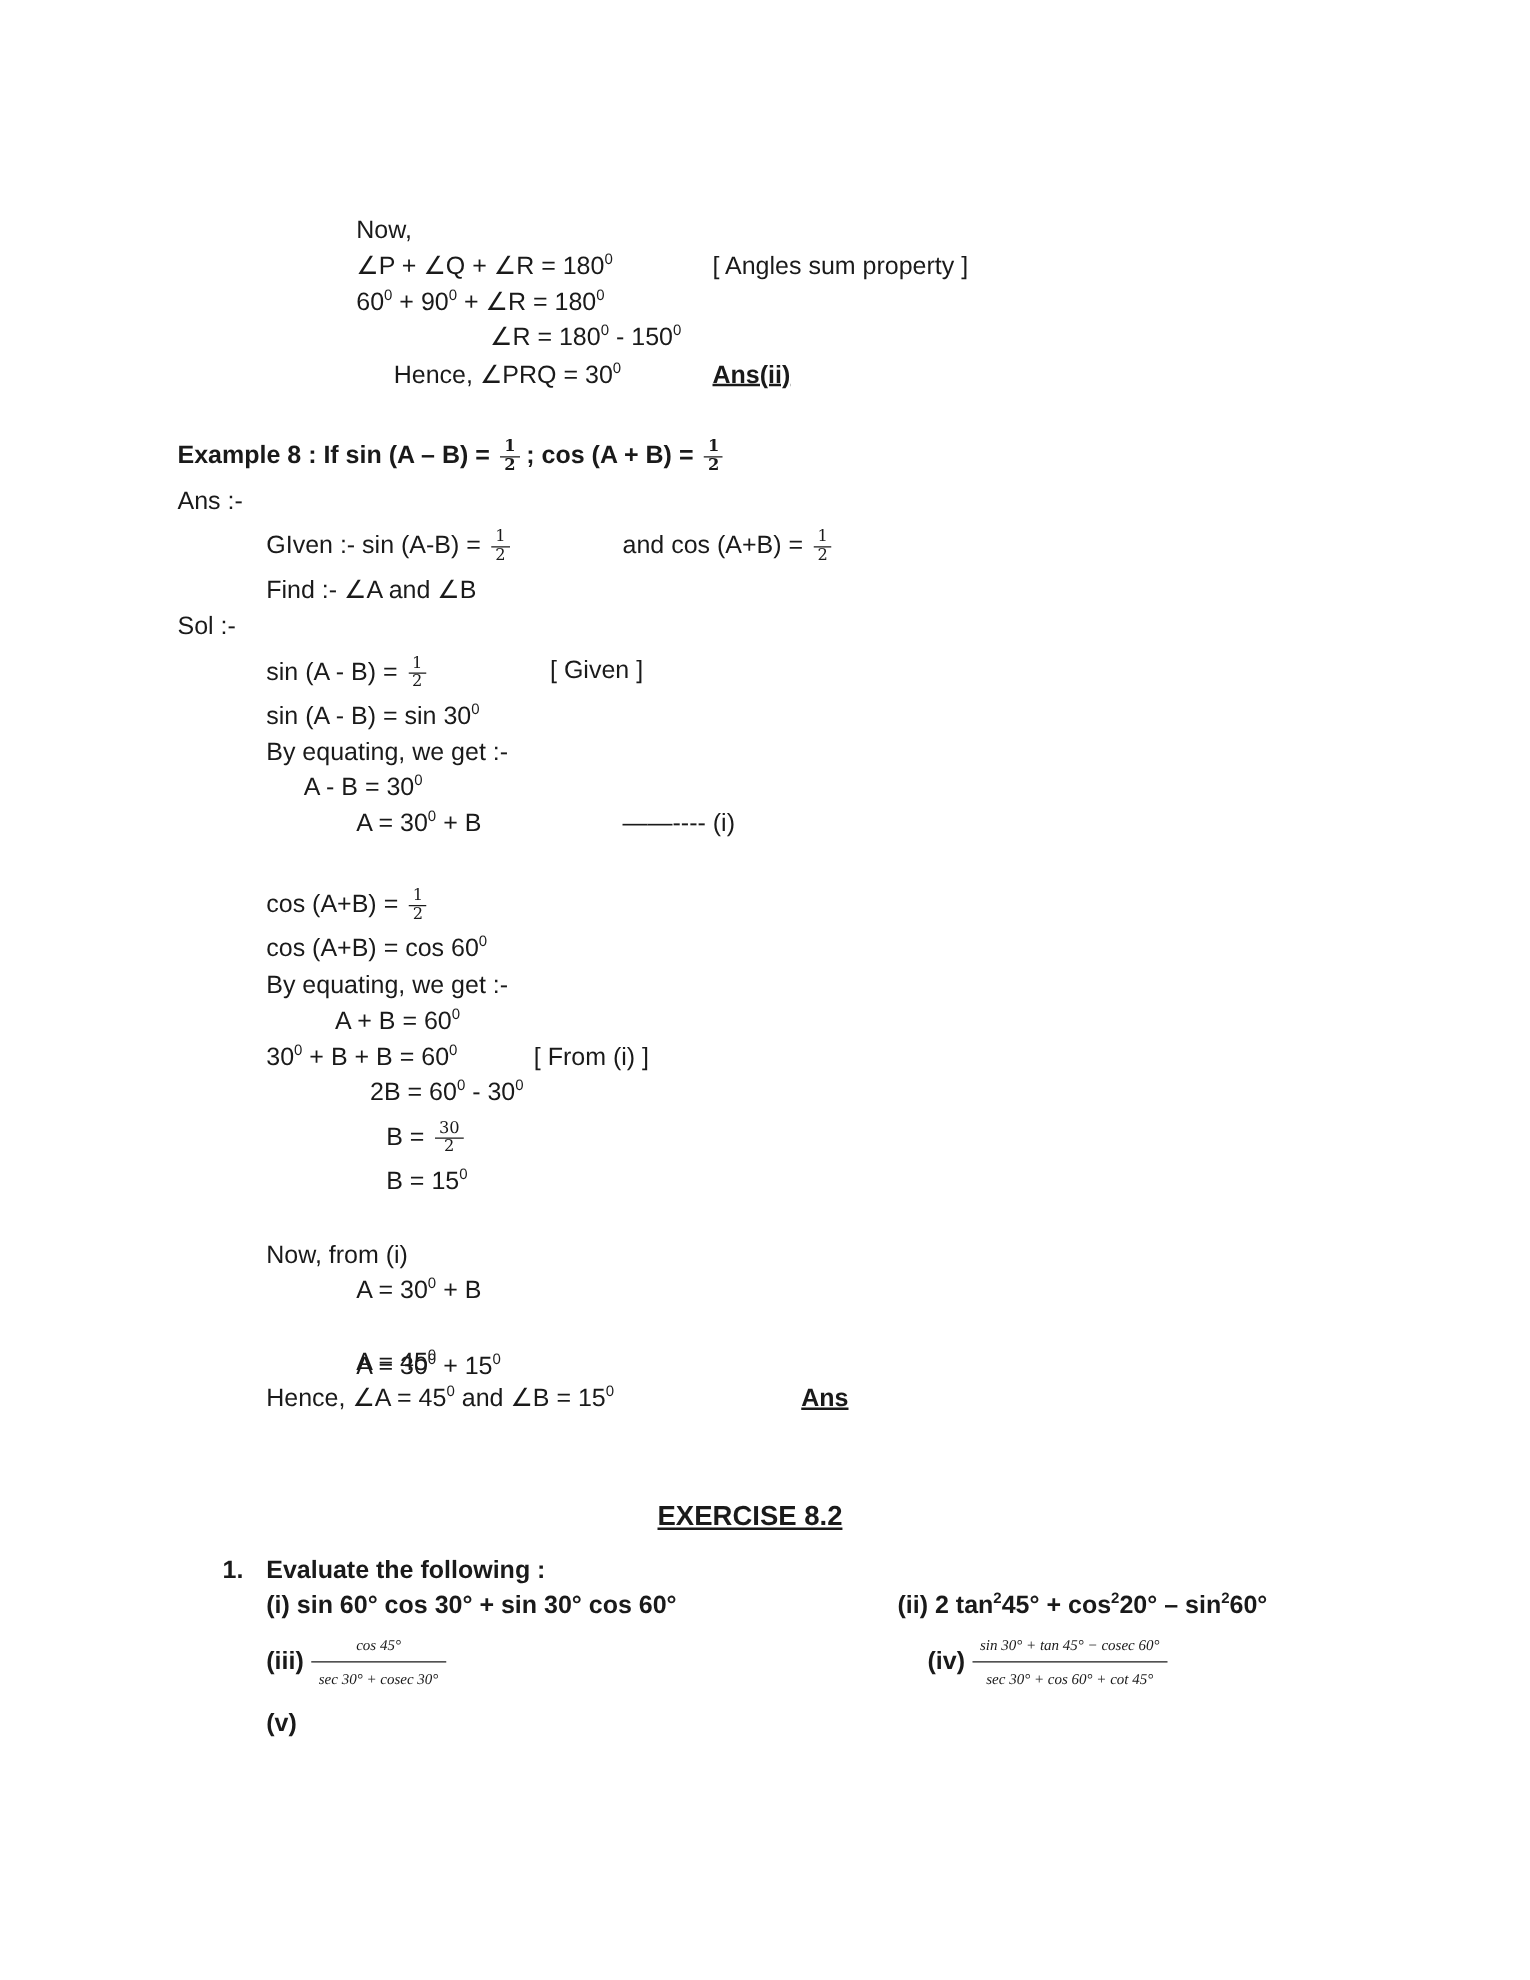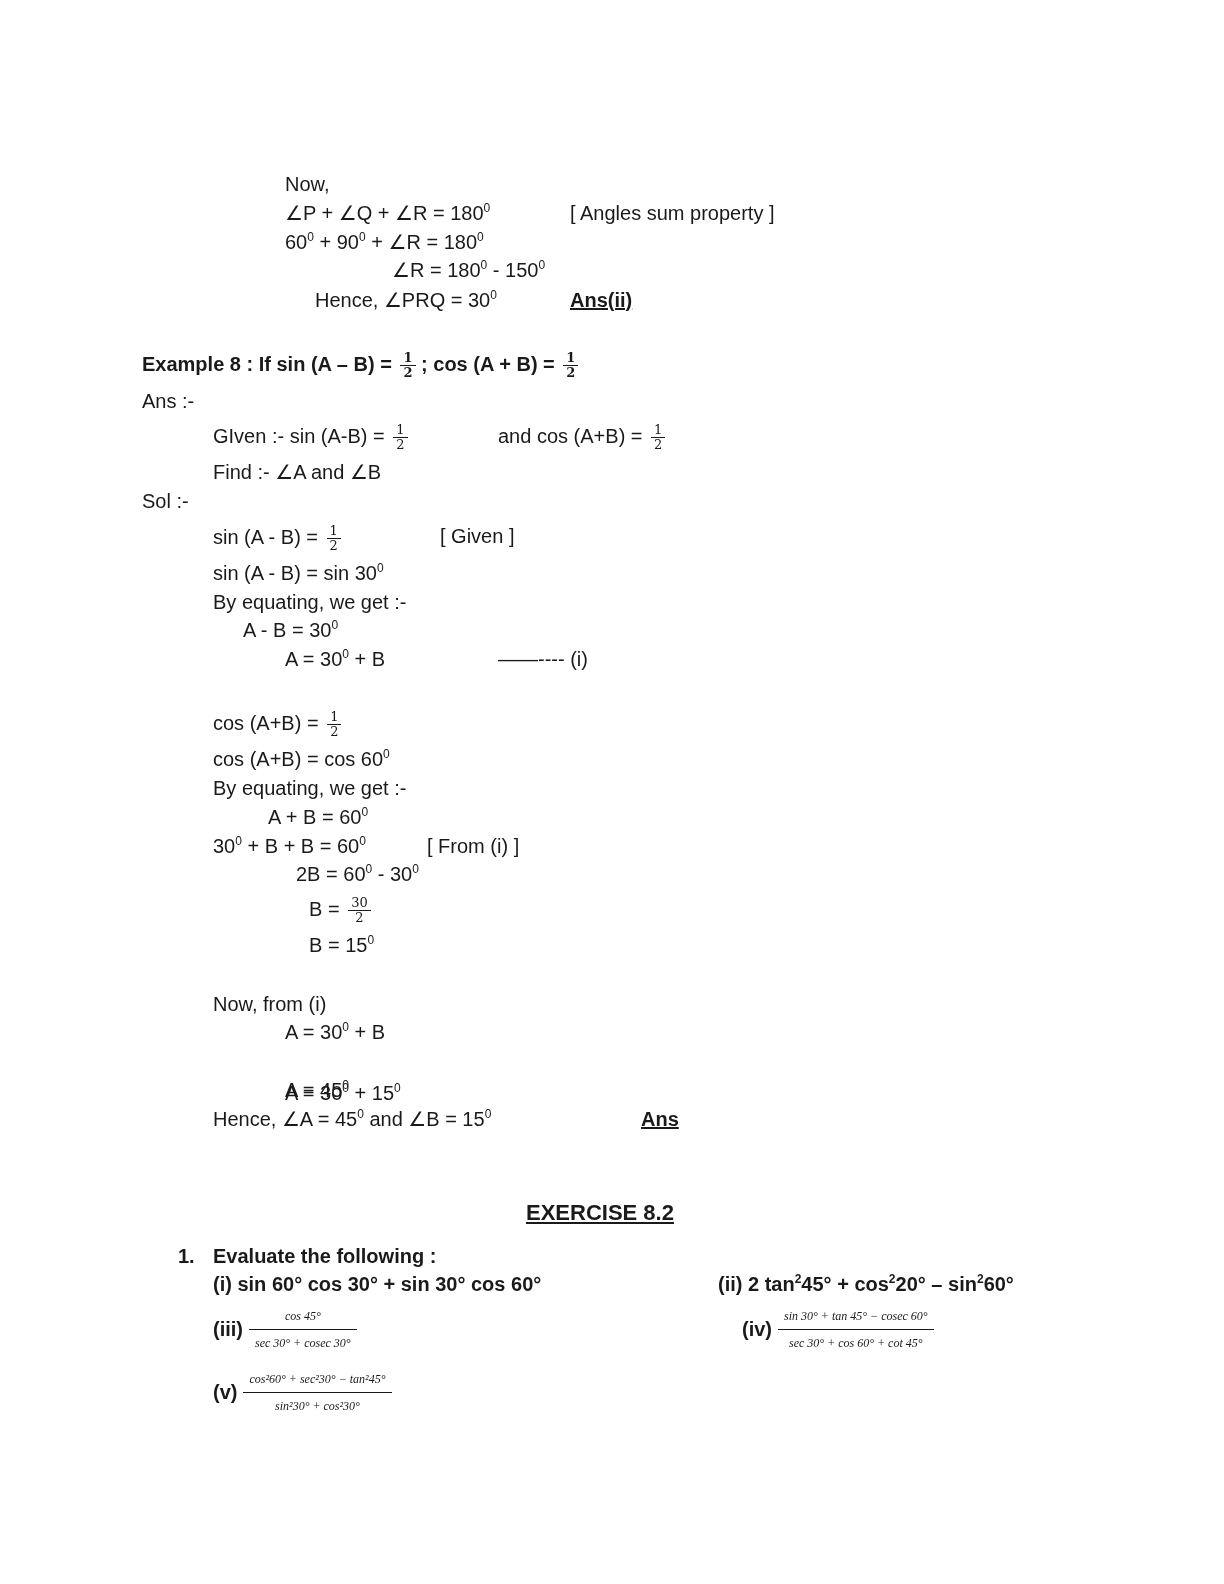--- a/index.html
+++ b/index.html
@@ -71,14 +71,14 @@
 <div class="ln b" style="left:213px;top:1272px;">(i) sin 60° cos 30° + sin 30° cos 60°</div>
 <div class="ln b" style="left:718px;top:1272px;"><span>(ii) 2 tan</span><sup>2</sup><span>45° + cos</span><sup>2</sup><span>20° – sin</span><sup>2</sup><span>60°</span></div>
 
 <div class="ln" style="left:213px;top:1305px;line-height:normal;">
   <span class="lbl">(iii)</span><span class="mfrac"><span class="n">cos 45°</span><span class="d">sec 30° + cosec 30°</span></span>
 </div>
 <div class="ln" style="left:742px;top:1305px;line-height:normal;">
   <span class="lbl">(iv)</span><span class="mfrac"><span class="n">sin 30° + tan 45° − cosec 60°</span><span class="d">sec 30° + cos 60° + cot 45°</span></span>
 </div>
 <div class="ln" style="left:213px;top:1368px;line-height:normal;">
-  <span class="lbl">(v)</span><span class="mfrac"><span class="n">cos²60° + sec²30° − tan²45°</span><span class="d">sin²30° + cos²30°</span></span>
+  <span class="lbl">(v)</span>
 </div>
 
 </body></html>

